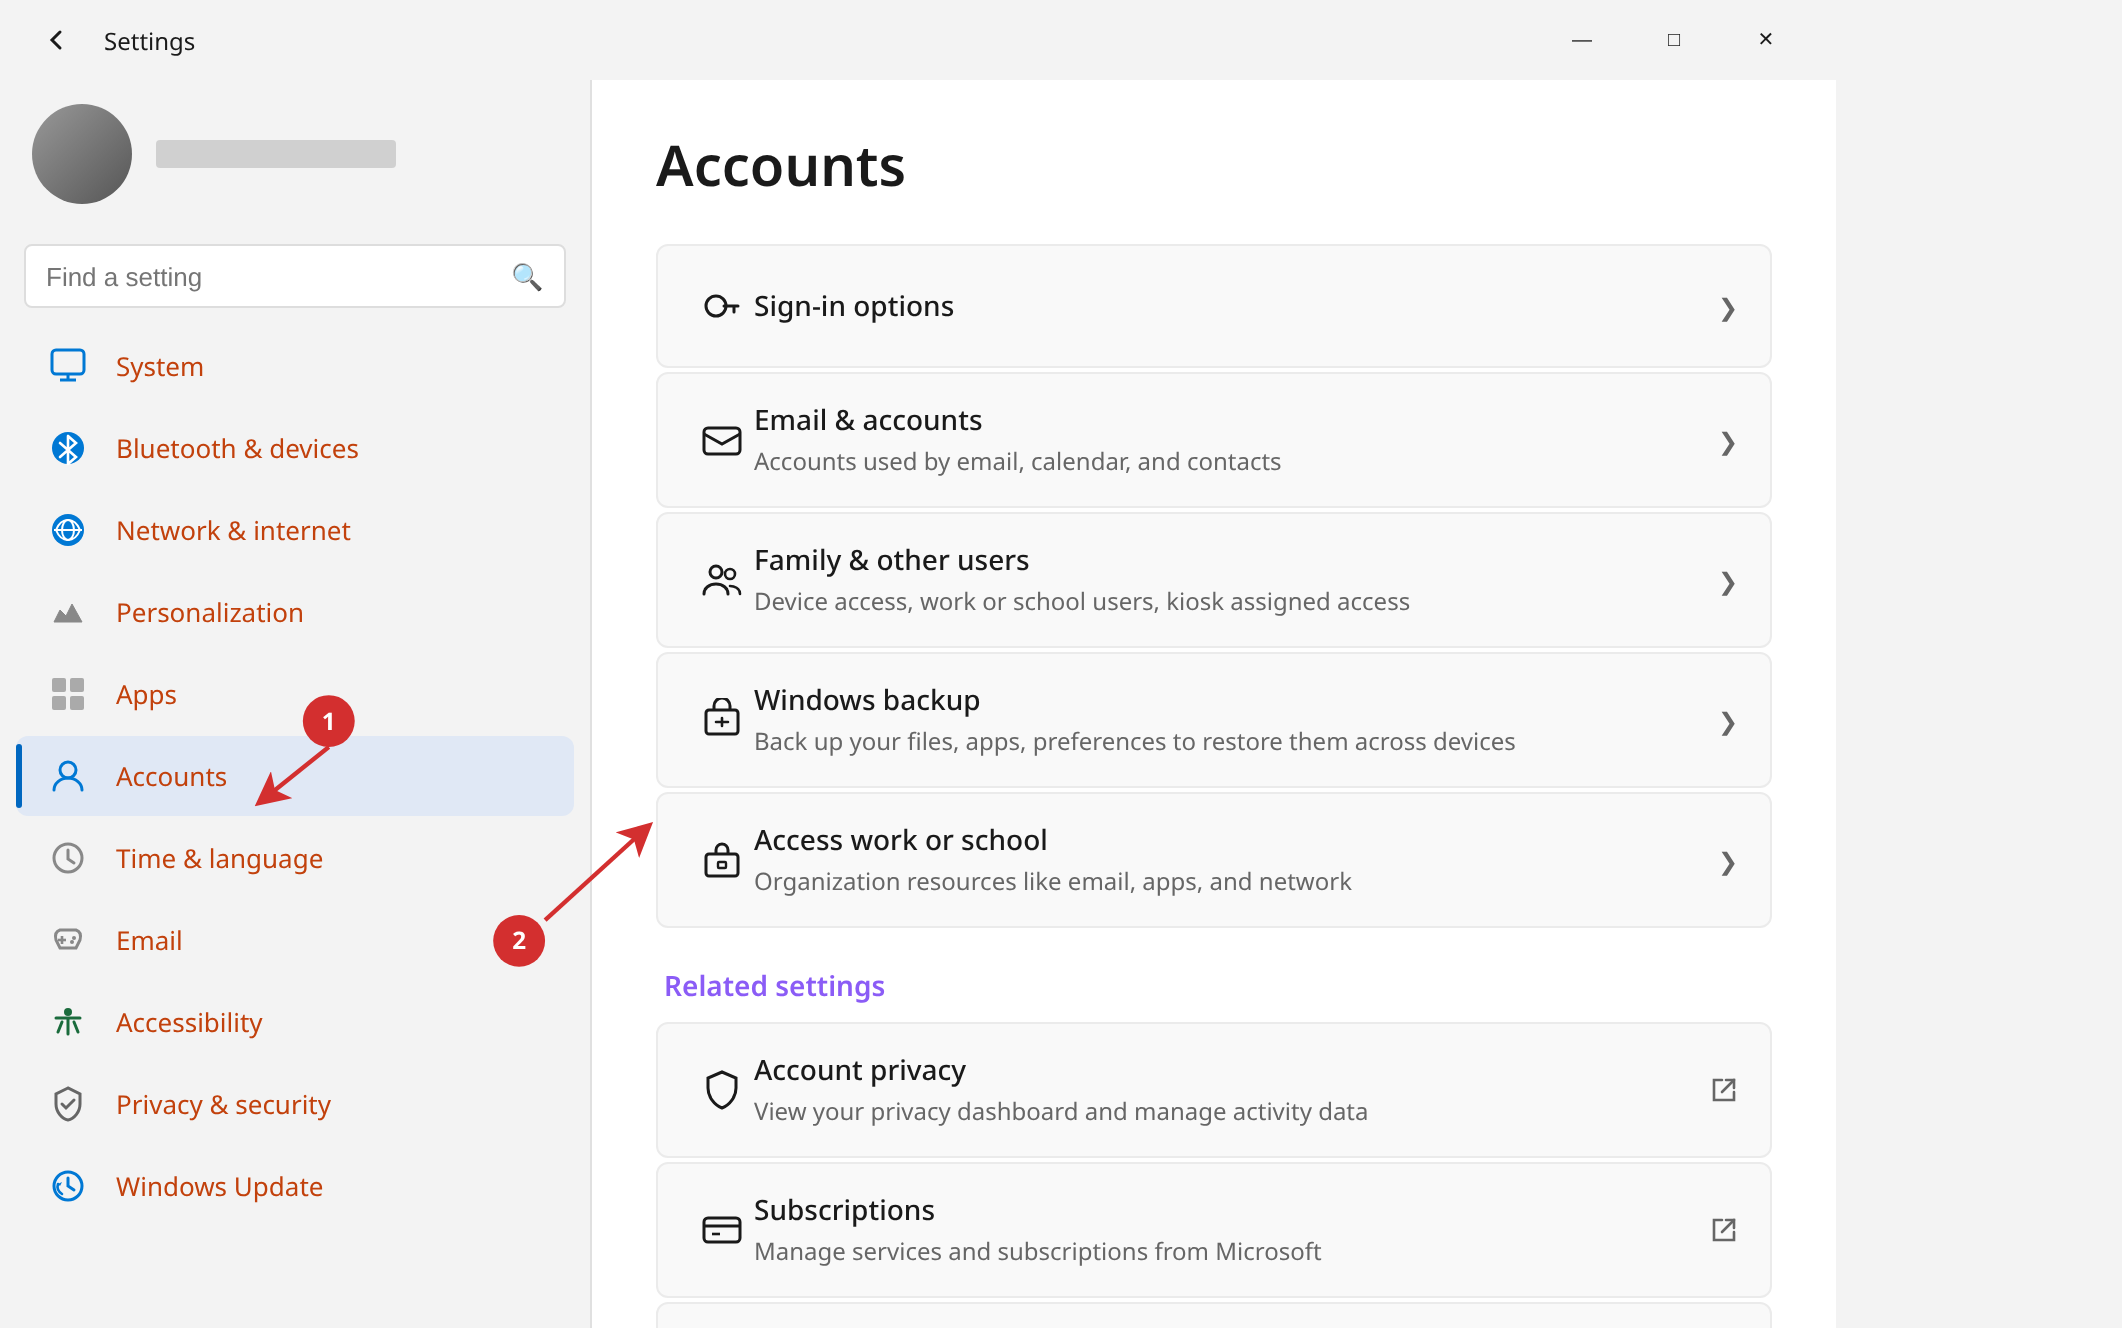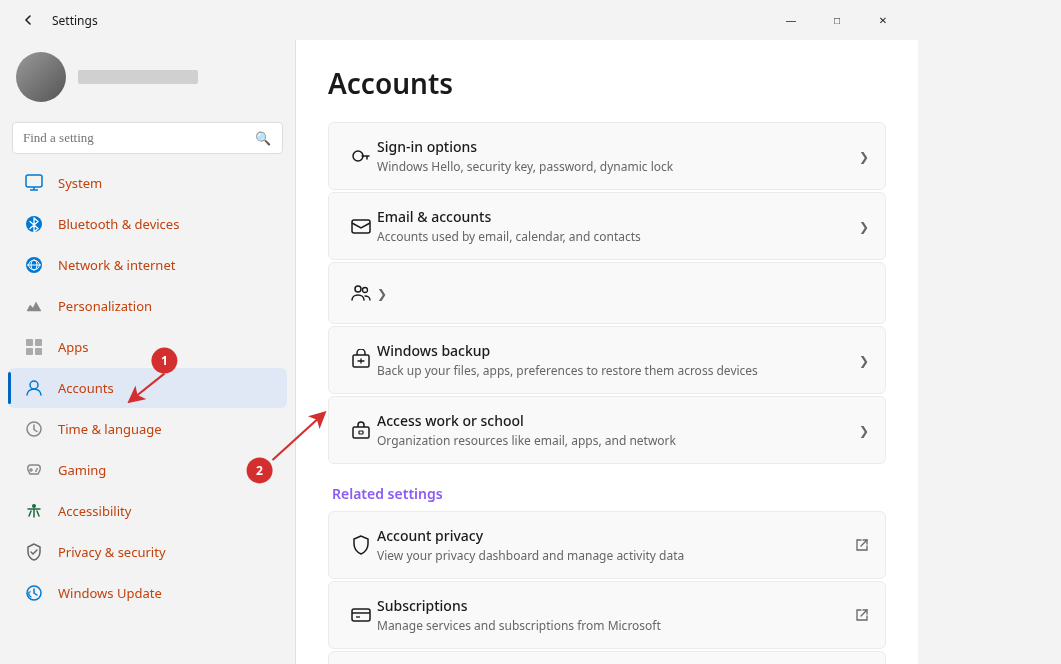--- a/index.html
+++ b/index.html
@@ -103,21 +103,20 @@
       padding: 6px 10px;
       gap: 8px;
     }
     .search-input {
       border: none;
       outline: none;
       font-size: 13px;
       color: #666;
       flex: 1;
       background: transparent;
-      font-family: Liberation Serif, serif;
     }
     .search-icon-svg {
       color: #666;
       font-size: 13px;
     }
     .nav-item {
       display: flex;
       align-items: center;
       padding: 10px 16px;
       gap: 14px;
@@ -361,21 +360,21 @@
         <div class="nav-item">
           <span class="nav-icon">
             <svg width="18" height="18" viewBox="0 0 18 18" fill="none">
               <path d="M3 9 Q2 5 5 4H13Q16 5 15 9L13 13H5L3 9Z" stroke="#888" stroke-width="1.5" fill="none"></path>
               <line x1="6" y1="7" x2="6" y2="11" stroke="#888" stroke-width="1.3"></line>
               <line x1="4" y1="9" x2="8" y2="9" stroke="#888" stroke-width="1.3"></line>
               <circle cx="12" cy="8" r="1" fill="#888"></circle>
               <circle cx="11" cy="10" r="1" fill="#888"></circle>
             </svg>
           </span>
-          <span class="nav-label">Gaming</span>
+          <span class="nav-label">Email</span>
         </div>
 
         <div class="nav-item">
           <span class="nav-icon">
             <svg width="18" height="18" viewBox="0 0 18 18" fill="none">
               <circle cx="9" cy="4" r="2" fill="#1a6b3c"></circle>
               <path d="M3 7h12M9 7v8M6 9l-2 5M12 9l2 5" stroke="#1a6b3c" stroke-width="1.5" stroke-linecap="round"></path>
             </svg>
           </span>
           <span class="nav-label">Accessibility</span>
@@ -412,21 +411,20 @@
 
         <div class="settings-item">
           <div class="settings-item-icon">
             <svg width="22" height="22" viewBox="0 0 22 22" fill="none">
               <circle cx="8" cy="11" r="5" stroke="#1a1a1a" stroke-width="1.5" fill="none"></circle>
               <path d="M12 11h7M17 11v3" stroke="#1a1a1a" stroke-width="1.5" stroke-linecap="round"></path>
             </svg>
           </div>
           <div class="settings-item-text">
             <div class="settings-item-title">Sign-in options</div>
-            <div class="settings-item-desc">Windows Hello, security key, password, dynamic lock</div>
           </div>
           <span class="settings-item-chevron">❯</span>
         </div>
 
         <div class="settings-item">
           <div class="settings-item-icon">
             <svg width="22" height="22" viewBox="0 0 22 22" fill="none">
               <rect x="2" y="5" width="18" height="13" rx="2" stroke="#1a1a1a" stroke-width="1.5" fill="none"></rect>
               <path d="M2 8l9 5 9-5" stroke="#1a1a1a" stroke-width="1.5" fill="none"></path>
             </svg>
@@ -439,20 +437,24 @@
         </div>
 
         <div class="settings-item">
           <div class="settings-item-icon">
             <svg width="22" height="22" viewBox="0 0 22 22" fill="none">
               <circle cx="8" cy="7" r="3" stroke="#1a1a1a" stroke-width="1.5" fill="none"></circle>
               <circle cx="15" cy="8" r="2.5" stroke="#1a1a1a" stroke-width="1.3" fill="none"></circle>
               <path d="M2 18c0-3 2.7-5 6-5s6 2 6 5" stroke="#1a1a1a" stroke-width="1.5" fill="none" stroke-linecap="round"></path>
               <path d="M15 14c2 0 5 1 5 4" stroke="#1a1a1a" stroke-width="1.3" fill="none" stroke-linecap="round"></path>
             </svg>
+          </div>
+          <div class="settings-item-text">
+            <div class="settings-item-title">Family &amp; other users</div>
+            <div class="settings-item-desc">Device access, work or school users, kiosk assigned access</div>
           </div>
           <span class="settings-item-chevron">❯</span>
         </div>
 
         <div class="settings-item">
           <div class="settings-item-icon">
             <svg width="22" height="22" viewBox="0 0 22 22" fill="none">
               <rect x="3" y="6" width="16" height="12" rx="1.5" stroke="#1a1a1a" stroke-width="1.5" fill="none"></rect>
               <path d="M7 6V4a4 4 0 018 0v2" stroke="#1a1a1a" stroke-width="1.5" fill="none"></path>
               <path d="M8 12h6M11 10v4" stroke="#1a1a1a" stroke-width="1.3" stroke-linecap="round"></path>

